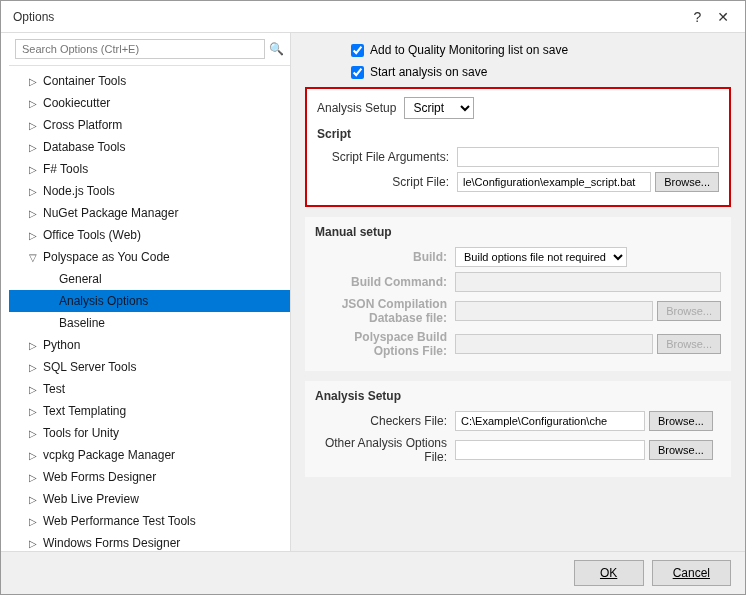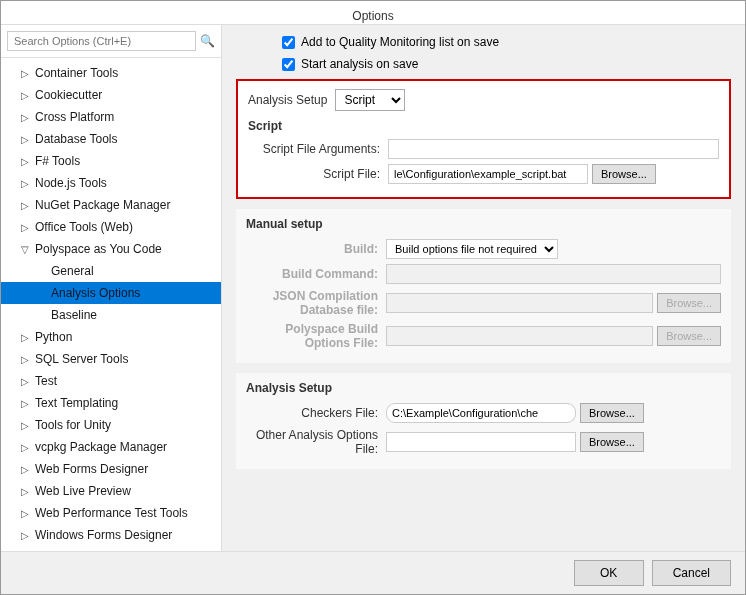--- a/index.html
+++ b/index.html
@@ -22,22 +22,21 @@
       display: flex;
       flex-direction: column;
     }
     .title-bar {
       background: #fff;
       padding: 8px 12px;
       display: flex;
       align-items: center;
       justify-content: space-between;
       border-bottom: 1px solid #ddd;
-      height: 24px;
-      flex-direction: column;
+      height: 32px;
     }
     .title-bar-left {
       display: flex;
       align-items: center;
       gap: 6px;
       font-size: 12px;
       color: #333;
     }
     .title-bar-right {
       display: flex;
@@ -55,26 +54,27 @@
     }
 
     .dialog-body {
       display: flex;
       flex: 1;
       overflow: hidden;
     }
 
     
     .left-panel {
-      width: 221px;
+      width: 290px;
       background: #fff;
       border-right: 1px solid #ddd;
       display: flex;
       flex-direction: column;
       overflow: hidden;
+      padding-left: 8px;
     }
     .search-box-container {
       padding: 6px;
       border-bottom: 1px solid #e0e0e0;
       display: flex;
       align-items: center;
       gap: 4px;
     }
     .search-box {
       flex: 1;
@@ -241,20 +241,21 @@
 
     
     .footer {
       display: flex;
       justify-content: flex-end;
       align-items: center;
       padding: 8px 14px;
       border-top: 1px solid #ddd;
       background: #f0f0f0;
       gap: 8px;
+      text-decoration: underline;
     }
     .footer-btn {
       padding: 5px 20px;
       font-size: 12px;
       border: 1px solid #aaa;
       background: #e1e1e1;
       cursor: pointer;
       min-width: 70px;
     }
     .footer-btn.primary {
@@ -429,21 +430,21 @@
           <span class="form-label disabled-label">Polyspace Build Options File:</span>
           <input class="form-input disabled-input" type="text" disabled="" style="">
           <button class="browse-btn" disabled="" style="color:#aaa;">Browse...</button>
         </div>
       </div>
 
       <div class="section-box">
         <div class="section-title">Analysis Setup</div>
         <div class="form-row">
           <span class="form-label">Checkers File:</span>
-          <input class="form-input" type="text" style="max-width: 190px; border-radius: 9px;" value="C:\Example\Configuration\che">
+          <input class="form-input" type="text" style="max-width: 190px;" value="C:\Example\Configuration\che">
           <button class="browse-btn">Browse...</button>
         </div>
         <div class="form-row">
           <span class="form-label">Other Analysis Options File:</span>
           <input class="form-input" type="text" style="max-width: 190px;">
           <button class="browse-btn">Browse...</button>
         </div>
       </div>
 
     </div>

